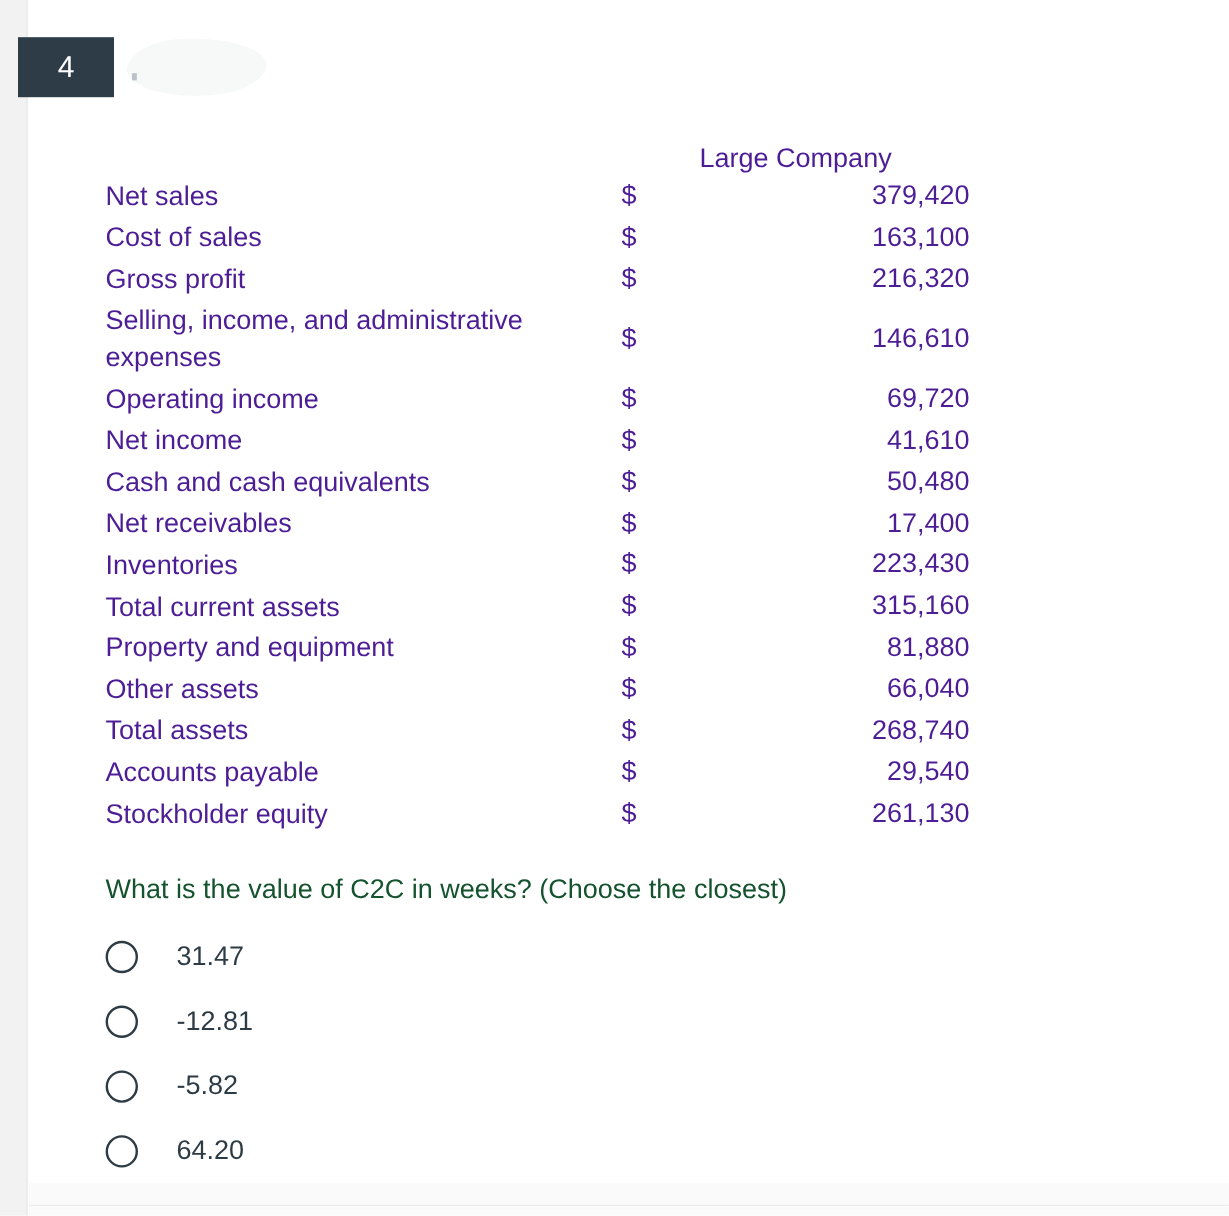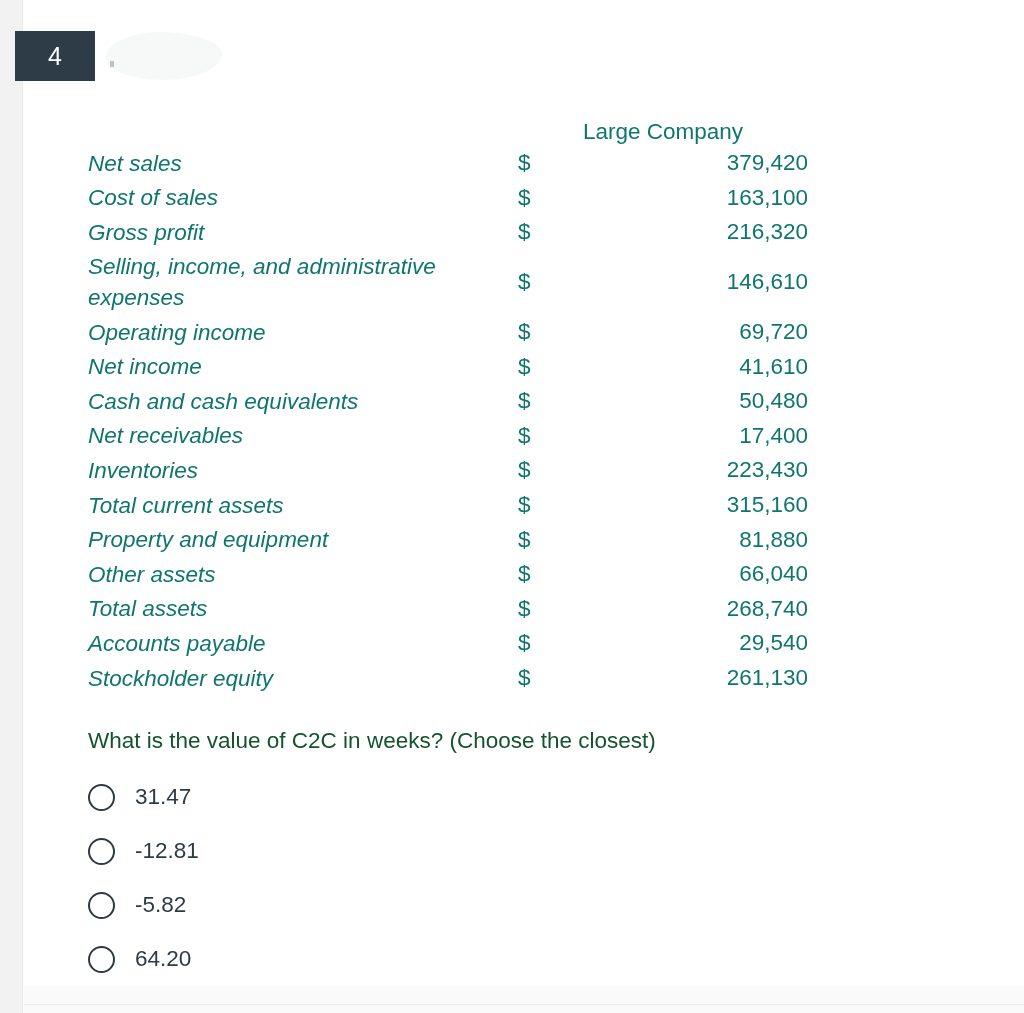--- a/index.html
+++ b/index.html
@@ -95,39 +95,39 @@
     left: 88px;
     top: 118px;
     width: 720px;
     border-collapse: collapse;
     font-size: 22.5px;
   }
   #fin-table td, #fin-table th {
     padding: 0;
     vertical-align: middle;
     font-weight: normal;
-    color: #0f766e;
+    color: #4c1d95;
   }
   .col-label { width: 430px; }
   .col-cur   { width: 60px; }
   .col-val   { width: 230px; }
 
   th.company-head {
     text-align: center;
     font-size: 22.5px;
     padding-bottom: 6px;
     line-height: 28px;
   }
   .fin-row td {
     height: 34.6px;
     line-height: 28px;
   }
   .fin-row.two-line td { height: 65px; }
   .cell-label { text-align: left; }
-  .cell-label .wrap { display: block; line-height: 31px; font-style: italic; }
+  .cell-label .wrap { display: block; line-height: 31px; }
   .cell-cur   { text-align: left; }
   .cell-val   { text-align: right; padding-right: 2px; }
 
   
   #question-text {
     position: absolute;
     left: 88px;
     top: 727px;
     font-size: 22.5px;
     line-height: 28px;
@@ -151,21 +151,21 @@
   .radio-circle {
     width: 27px;
     height: 27px;
     border: 2.6px solid #2d3b45;
     border-radius: 50%;
     box-sizing: border-box;
     background: #ffffff;
     flex: 0 0 auto;
   }
   .option-label {
-    margin-left: 20px;
+    margin-left: 32px;
     font-size: 22.5px;
     line-height: 28px;
     color: #2d3b45;
   }
 </style>
 </head>
 <body>
 
 <div id="page">
 

